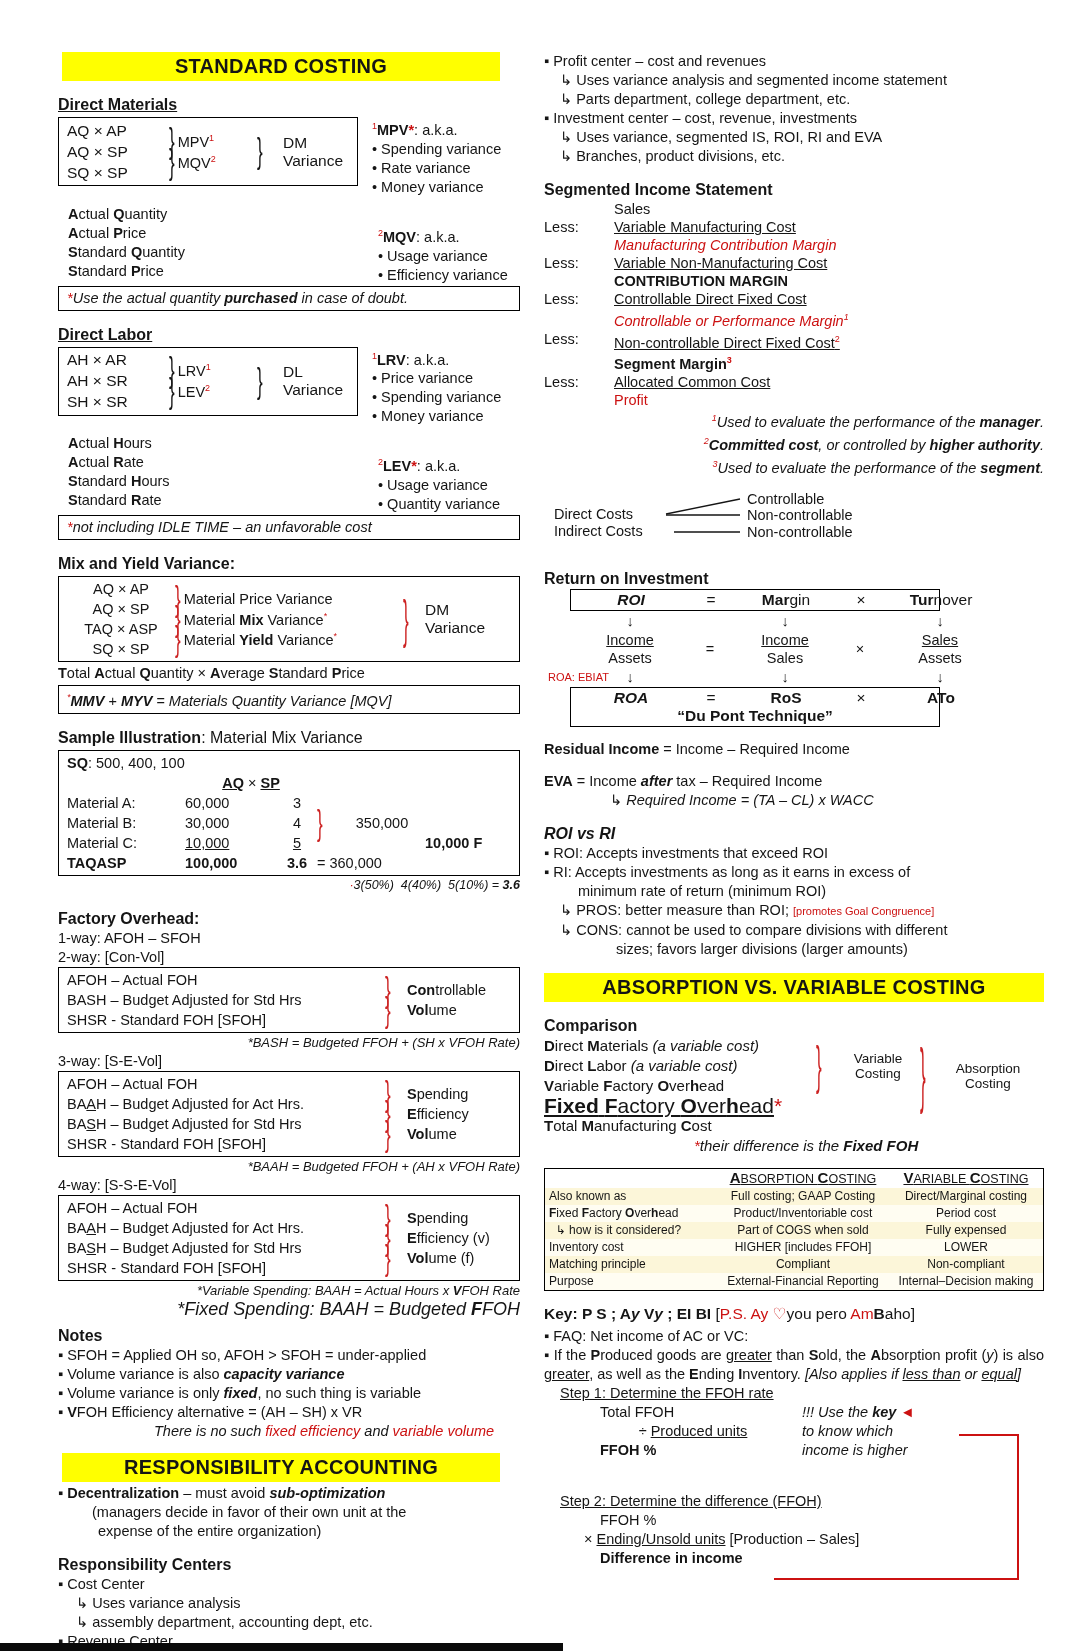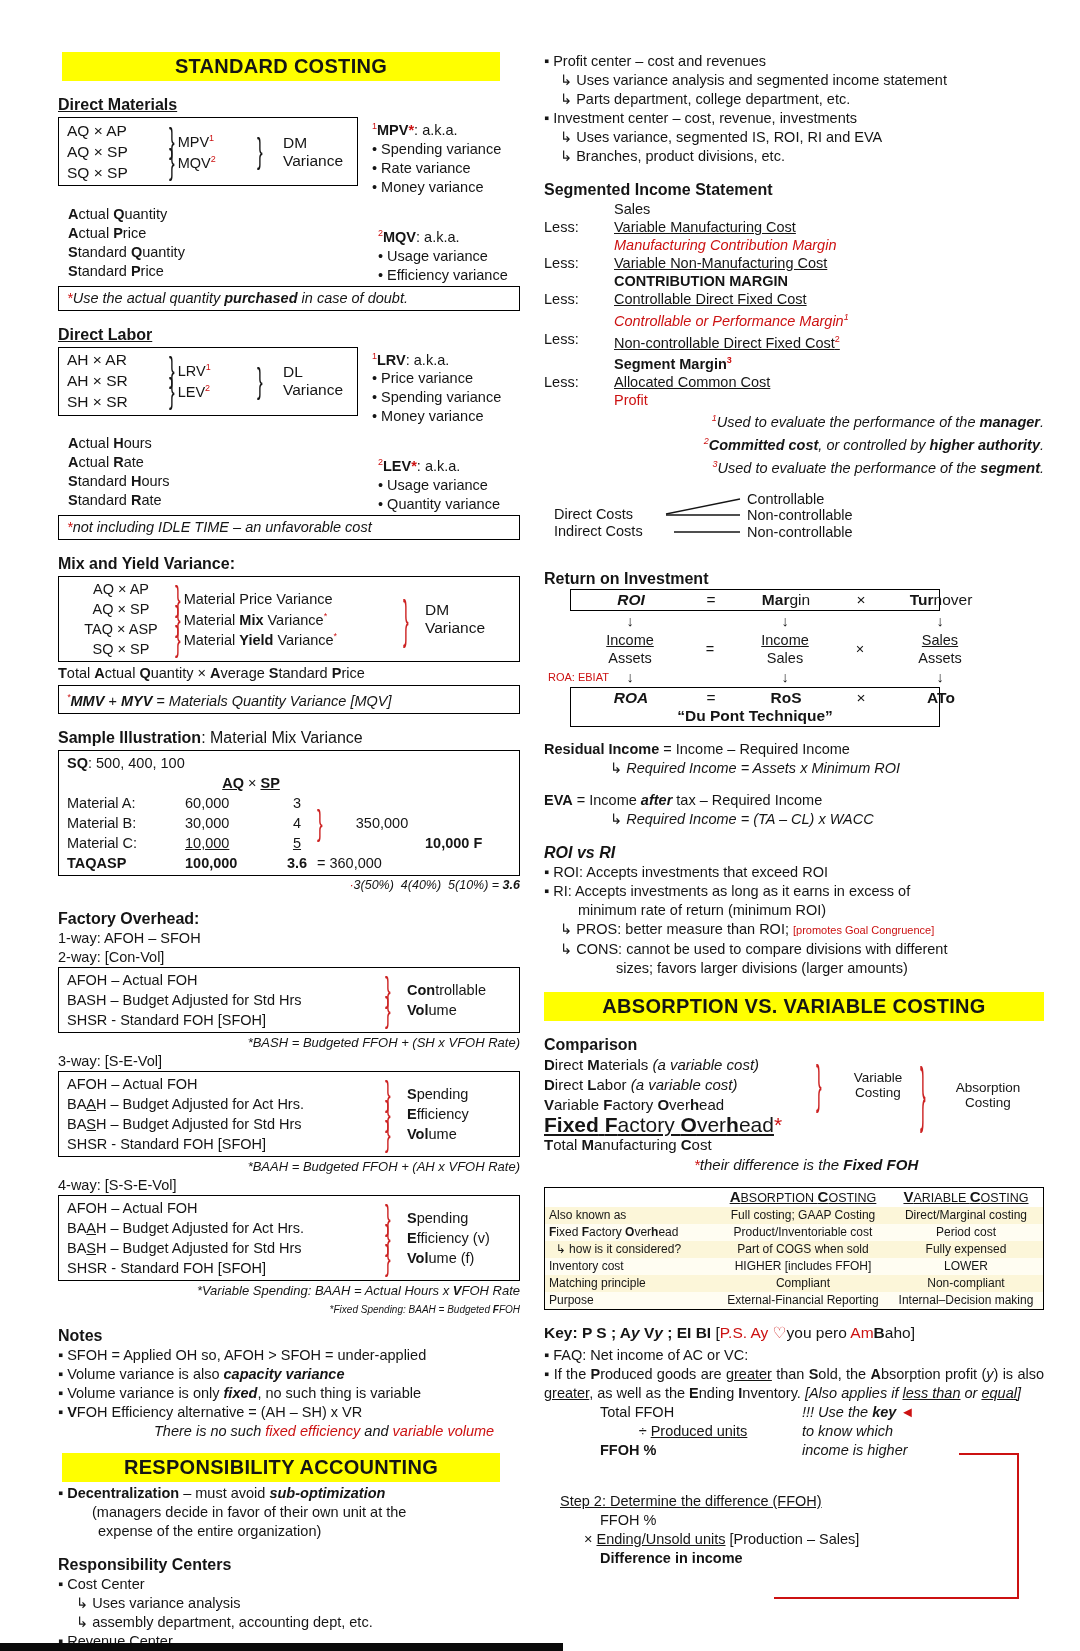--- a/index.html
+++ b/index.html
@@ -264,21 +264,21 @@
           <span class="br redbr">}</span>
         </div>
       <div class="bgrp" style="grid-row:3/5;grid-column:2">
           <span class="br redbr">}</span>
         </div>
       <div style="grid-row:1/3;grid-column:3"><b>S</b>pending</div>
       <div style="grid-row:2/4;grid-column:3"><b>E</b>fficiency (v)</div>
       <div style="grid-row:3/5;grid-column:3"><b>Vol</b>ume (f)</div>
     </div>
     <div class="l rt" style="font-size:13px;"><i>*Variable Spending: BAAH = Actual Hours x <b>V</b>FOH Rate</i></div>
-    <div class="l rt" style="font-size:10px;"><i>*Fixed Spending: BAAH = Budgeted <b>F</b>FOH</i></div>
+    <div class="l rt" style="font-size:18px;"><i>*Fixed Spending: BAAH = Budgeted <b>F</b>FOH</i></div>
   </div>
 
   <div style="margin-top:6px;">
     <div class="st">Notes</div>
     <div class="l">▪ SFOH = Applied OH so, AFOH &gt; SFOH = under-applied</div>
     <div class="l">▪ Volume variance is also <b><i>capacity variance</i></b></div>
     <div class="l">▪ Volume variance is only <b><i>fixed</i></b>, no such thing is variable</div>
     <div class="l">▪ <b>V</b>FOH Efficiency alternative = (AH – SH) x VR</div>
     <div class="l" style="padding-left:96px;"><i>There is no such <span class="r">fixed efficiency</span> and <span class="r">variable volume</span></i></div>
   </div>
@@ -394,21 +394,20 @@
         <span><b>RoS</b></span>
         <span>×</span>
         <span><b>ATo</b></span>
       </div>
       <div class="ac" style="font-weight:bold;font-size:15.5px;">“Du Pont Technique”</div>
     </div>
   </div>
 
   <div class="sec">
     <div class="l"><b>Residual Income</b> = Income – Required Income</div>
-    <div class="l" style="padding-left:66px;">↳ <i>Required Income = Assets x Minimum ROI</i></div>
   </div>
   <div class="sec">
     <div class="l"><b>EVA</b> = Income <b><i>after</i></b> tax – Required Income</div>
     <div class="l" style="padding-left:66px;">↳ <i>Required Income = (TA – CL) x WACC</i></div>
   </div>
 
   <div class="sec">
     <div class="st"><b><i>ROI vs RI</i></b></div>
     <div class="l">▪ ROI: Accepts investments that exceed ROI</div>
     <div class="l">▪ RI: Accepts investments as long as it earns in excess of</div>
@@ -477,20 +476,21 @@
       <td class="ac">External-Financial Reporting</td>
       <td class="ac">Internal–Decision making</td>
     </tr>
   </tbody>
     </table>
 
   <div class="sec keywrap">
     <div class="l" style="font-size:15.5px;margin-bottom:4px;"><b>Key: P S ; A<i>y</i> V<i>y</i> ; EI BI</b> [<span class="r">P.S. Ay ♡</span>you pero <span class="r">Am</span><b>B</b>aho]</div>
     <div class="l" style="margin-top:2px;">▪ FAQ: Net income of AC or VC:</div>
     <div class="l j">▪ If the <b>P</b>roduced goods are <u>greater</u> than <b>S</b>old, the <b>A</b>bsorption profit (<i>y</i>) is also <u>greater</u>, as well as the <b>E</b>nding <b>I</b>nventory. <i>[Also applies if <u>less than</u> or <u>equal</u>]</i></div>
+    <div class="l" style="padding-left:16px;"><u>Step 1: Determine the FFOH rate</u></div>
     <div class="calc">
       <div class="cc">
         <div class="l" style="padding-left:56px;">Total FFOH</div>
         <div class="l" style="padding-left:40px;text-align:center;">÷ <u>Produced units</u></div>
         <div class="l" style="padding-left:56px;"><b>FFOH %</b></div>
       </div>
       <div>
         <div class="l"><i>!!! Use the <b>key</b></i> <span class="r">◄</span></div>
         <div class="l"><i>to know which</i></div>
         <div class="l"><i>income is higher</i></div>

